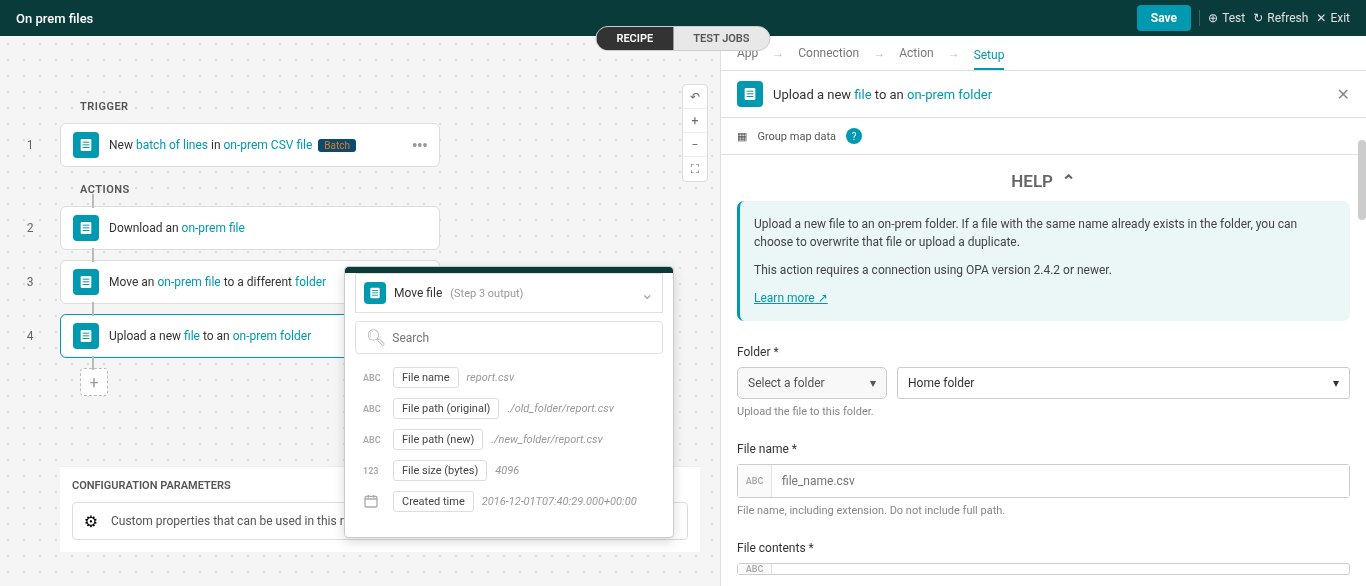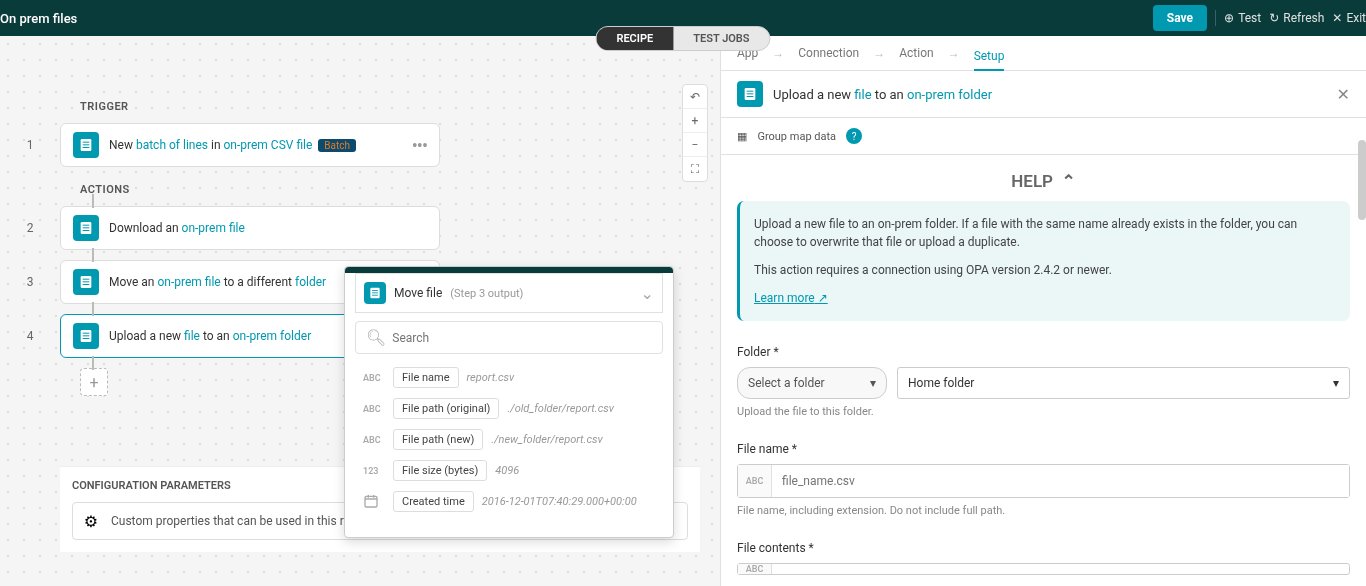--- a/index.html
+++ b/index.html
@@ -1,18 +1,18 @@
 <!DOCTYPE html>
 <html><head>
 <meta charset="utf-8">
 <style>
 * { margin: 0; padding: 0; box-sizing: border-box; font-family: -apple-system, BlinkMacSystemFont, "Segoe UI", Roboto, sans-serif; }
 body { width: 1366px; height: 586px; overflow: hidden; background: #f5f5f5; position: relative; }
 
-.topbar { height: 36px; background: #0a3b3b; display: flex; align-items: center; padding: 0 0; justify-content: space-between; }
+.topbar { height: 36px; background: #0a3b3b; display: flex; align-items: center; padding: 0 16px; justify-content: space-between; }
 .topbar-title { color: #fff; font-size: 13px; font-weight: 500; }
 .topbar-right { display: flex; gap: 8px; align-items: center; }
 .save-btn { background: #0099b0; color: #fff; border: none; padding: 6px 14px; border-radius: 4px; font-size: 12px; font-weight: 700; cursor: pointer; }
 .top-link { color: #e0e0e0; font-size: 12px; cursor: pointer; display: flex; align-items: center; gap: 4px; }
 .top-divider { width: 1px; height: 16px; background: rgba(255,255,255,0.2); }
 
 .page-tabs { position: absolute; top: 26px; left: 50%; transform: translateX(-50%); display: flex; background: #e8e8e8; border-radius: 20px; overflow: hidden; border: 1px solid #ccc; z-index: 5; }
 .page-tab { padding: 5px 20px; font-size: 11px; font-weight: 600; color: #555; cursor: pointer; }
 .page-tab.active { background: #333; color: #fff; }
 
@@ -53,38 +53,38 @@
 .popup-group-sub { font-size: 11px; color: #999; }
 .popup-search { border: 1px solid #e0e0e0; border-radius: 4px; padding: 6px 10px; display: flex; align-items: center; gap: 6px; margin-bottom: 8px; }
 .popup-search input { border: none; outline: none; font-size: 12px; color: #555; width: 100%; }
 .pill-row { display: flex; align-items: center; gap: 8px; padding: 5px 8px; }
 .type-badge { font-size: 9px; color: #aaa; width: 22px; text-transform: uppercase; font-weight: 600; }
 .type-icon { width: 16px; height: 16px; }
 .datapill { border: 1px solid #ddd; border-radius: 3px; padding: 3px 8px; font-size: 11px; color: #444; background: #fff; cursor: grab; }
 .pill-sample { font-size: 11px; color: #999; font-style: italic; }
 
 .right-panel { flex: 1; background: #fff; border-left: 1px solid #e0e0e0; display: flex; flex-direction: column; overflow: hidden; }
-.breadcrumb { display: flex; gap: 14px; padding: 10px 16px; font-size: 12px; border-bottom: 1px solid #e0e0e0; align-items: flex-end;}
+.breadcrumb { display: flex; gap: 14px; padding: 10px 16px; font-size: 12px; border-bottom: 1px solid #e0e0e0; align-items: center;}
 .crumb { color: #777; cursor: pointer; }
 .crumb.active { color: #0099b0; border-bottom: 2px solid #0099b0; padding-bottom: 6px; margin-bottom: -11px;}
 .arrow { color: #bbb; }
 .action-header { padding: 10px 16px; display: flex; align-items: center; gap: 10px; border-bottom: 1px solid #e0e0e0; }
 .action-title { font-size: 13px; color: #333; flex: 1; }
 .action-title .link { color: #0099b0; }
 .close-panel { color: #888; cursor: pointer; font-size: 16px; }
 .group-map { padding: 10px 16px; display: flex; align-items: center; gap: 10px; font-size: 11px; color: #555; border-bottom: 1px solid #e0e0e0; }
 .help-icon { width: 16px; height: 16px; background: #0099b0; color: #fff; border-radius: 50%; display: flex; align-items: center; justify-content: center; font-size: 10px; }
 .panel-body { padding: 16px; overflow-y: auto; flex: 1; }
 .help-toggle { font-size: 17px; font-weight: 600; color: #666; margin-bottom: 10px; cursor: pointer; text-align: center; }
 .help-box { background: #ebf6f7; border-left: 3px solid #0099b0; padding: 14px; font-size: 12px; color: #444; line-height: 1.5; border-radius: 7px; margin-bottom: 24px; }
 .help-box p { margin-bottom: 10px; }
 .learn-more { color: #0099b0; text-decoration: underline; cursor: pointer; }
 .field-label { font-size: 12px; color: #333; margin-bottom: 8px; }
 .folder-row { display: flex; gap: 10px; margin-bottom: 6px; }
-.folder-select { flex: 0 0 150px; border: 1px solid #ccc; border-radius: 13px; padding: 8px 10px; font-size: 12px; color: #555; background: #f8f8f8; display: flex; justify-content: space-between; align-items: flex-start; cursor: pointer; }
+.folder-select { flex: 0 0 150px; border: 1px solid #ccc; border-radius: 5px; padding: 8px 10px; font-size: 12px; color: #555; background: #f8f8f8; display: flex; justify-content: space-between; align-items: flex-start; cursor: pointer; }
 .folder-value { flex: 1; border: 1px solid #ccc; border-radius: 3px; padding: 8px 10px; font-size: 12px; color: #333; display: flex; justify-content: space-between; align-items: center; cursor: pointer; }
 .field-hint { font-size: 11px; color: #888; margin-bottom: 24px; }
 .input-wrapper { border: 1px solid #ccc; border-radius: 3px; display: flex; align-items: stretch; margin-bottom: 6px; }
 .input-prefix { width: 34px; display: flex; align-items: center; justify-content: center; font-size: 9px; color: #aaa; font-weight: 600; border-right: 1px solid #e0e0e0; background: #fafafa; }
 .input-field { border: none; outline: none; padding: 9px 10px; font-size: 12px; color: #555; flex: 1; }
 .scrollbar-stub { position: absolute; right: 0; top: 140px; width: 8px; height: 80px; background: #ccc; border-radius: 4px; }
 svg.app-ic { width: 16px; height: 16px; fill: #fff; }
 </style>
 </head>
 <body>

